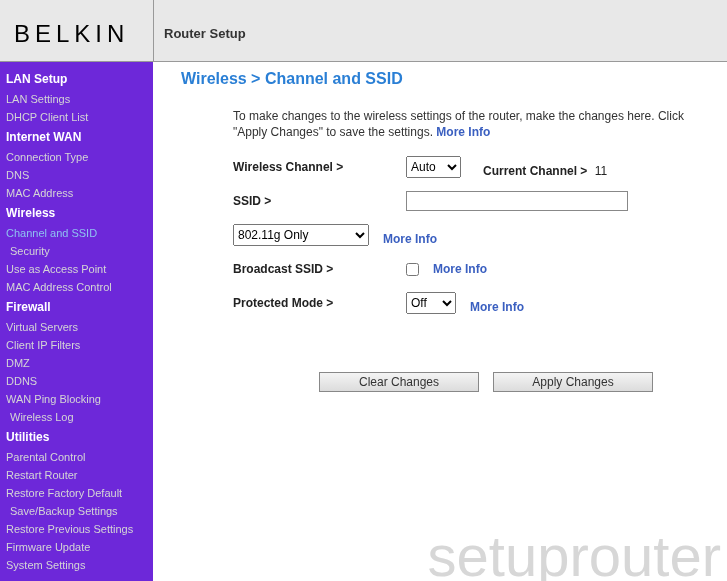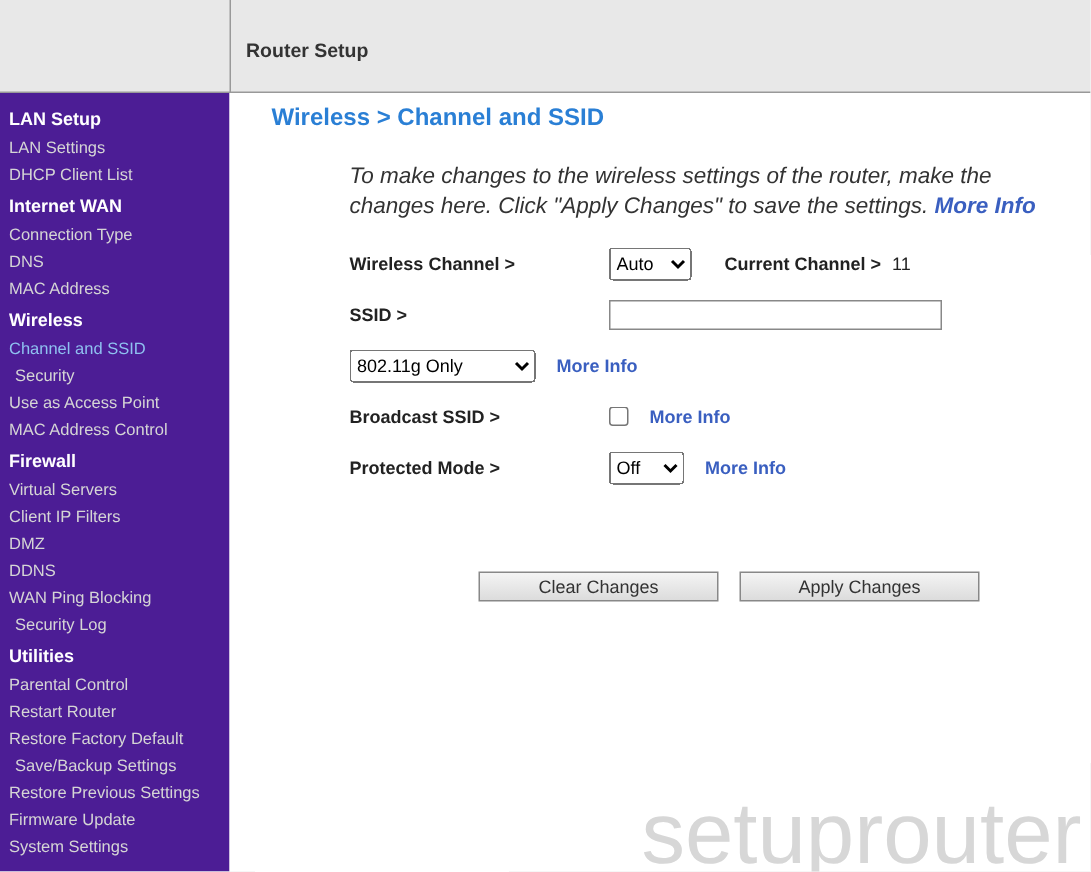--- a/index.html
+++ b/index.html
@@ -43,21 +43,21 @@
     font-weight: bold;
     font-size: 13px;
     color: #333;
   }
   .sidebar {
     position: absolute;
     top: 62px;
     left: 0;
     width: 153px;
     height: 519px;
-    background: #4c1d95;
+    background: #6d28d9;
     padding-top: 6px;
   }
   .side-h {
     color: #fff;
     font-weight: bold;
     font-size: 12px;
     padding: 4px 6px;
   }
   .side-i {
     color: #d5d5d5;
@@ -82,25 +82,24 @@
     padding: 8px 14px 0 28px;
   }
   .page-title {
     color: #2a7fd5;
     font-weight: bold;
     font-size: 16px;
     margin-bottom: 20px;
   }
   .instr {
     margin-left: 52px;
-    font-size: 15px;
+    font-size: 12px;
     color: #333;
     line-height: 1.35;
     margin-bottom: 14px;
-    font-style: italic;
   }
   .more-info {
     color: #3a5fc0;
     font-weight: bold;
     cursor: pointer;
   }
   .form-area {
     margin-left: 52px;
   }
   .row {
@@ -111,29 +110,29 @@
     gap: 18px;
   }
   .lbl {
     width: 155px;
     font-weight: bold;
     font-size: 12px;
     color: #222;
   }
   .ctrl {
     display: flex;
-    align-items: center;
+    align-items: flex-end;
     gap: 14px;
   }
   select, input[type=text] {
     font-family: Arial, sans-serif;
     font-size: 12px;
   }
   select.sel-auto { width: 55px; height: 22px; }
-  select.sel-mode { width: 124px; height: 22px; }
+  select.sel-mode { width: 136px; height: 22px; }
   select.sel-off { width: 50px; height: 22px; }
   input.txt-ssid {
     width: 222px;
     height: 20px;
     border: 1px solid #888;
     padding: 1px 3px;
   }
   .cur-chan-lbl { font-weight: bold; font-size: 12px; color: #222; margin-left: 8px; }
   .cur-chan-val { font-size: 12px; color: #222; margin-left: 4px; }
   .btnrow {
@@ -160,20 +159,21 @@
     font-family: Arial, sans-serif;
     letter-spacing: 0px;
     pointer-events: none;
     user-select: none;
   }
 </style>
 </head>
 <body>
 
 <div class="header">
+  <div class="logo">BELKIN</div>
   <div class="vdiv"></div>
   <div class="header-title">Router Setup</div>
 </div>
 
 <div class="sidebar" id="sidebar">
     <div class="side-h">LAN Setup</div>
     <div class="side-i">LAN Settings</div>
     <div class="side-i">DHCP Client List</div>
     <div class="side-h">Internet WAN</div>
     <div class="side-i">Connection Type</div>
@@ -183,21 +183,21 @@
     <div class="side-active">Channel and SSID</div>
     <div class="side-i indent">Security</div>
     <div class="side-i">Use as Access Point</div>
     <div class="side-i">MAC Address Control</div>
     <div class="side-h">Firewall</div>
     <div class="side-i">Virtual Servers</div>
     <div class="side-i">Client IP Filters</div>
     <div class="side-i">DMZ</div>
     <div class="side-i">DDNS</div>
     <div class="side-i">WAN Ping Blocking</div>
-    <div class="side-i indent">Security Log</div>
+    <div class="side-i indent">Wireless Log</div>
     <div class="side-h">Utilities</div>
     <div class="side-i">Parental Control</div>
     <div class="side-i">Restart Router</div>
     <div class="side-i">Restore Factory Default</div>
     <div class="side-i indent">Save/Backup Settings</div>
     <div class="side-i">Restore Previous Settings</div>
     <div class="side-i">Firmware Update</div>
     <div class="side-i">System Settings</div>
   </div>
 

